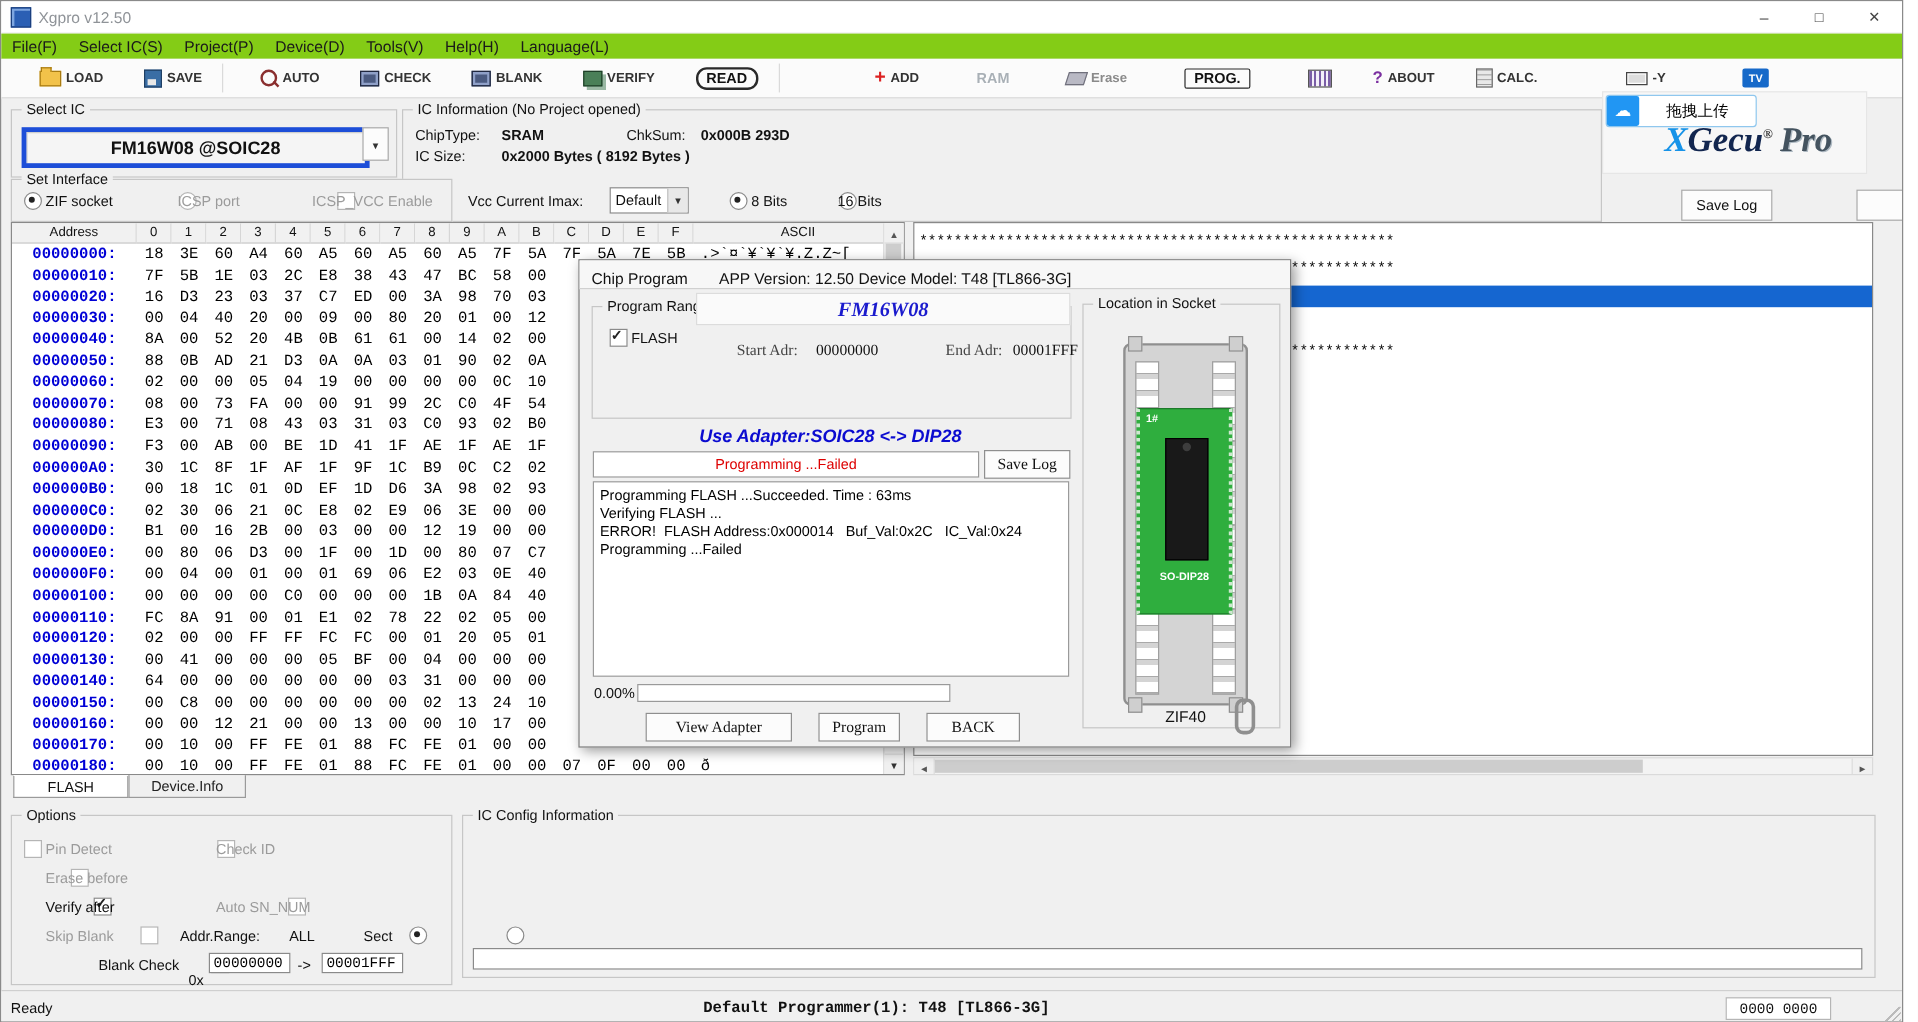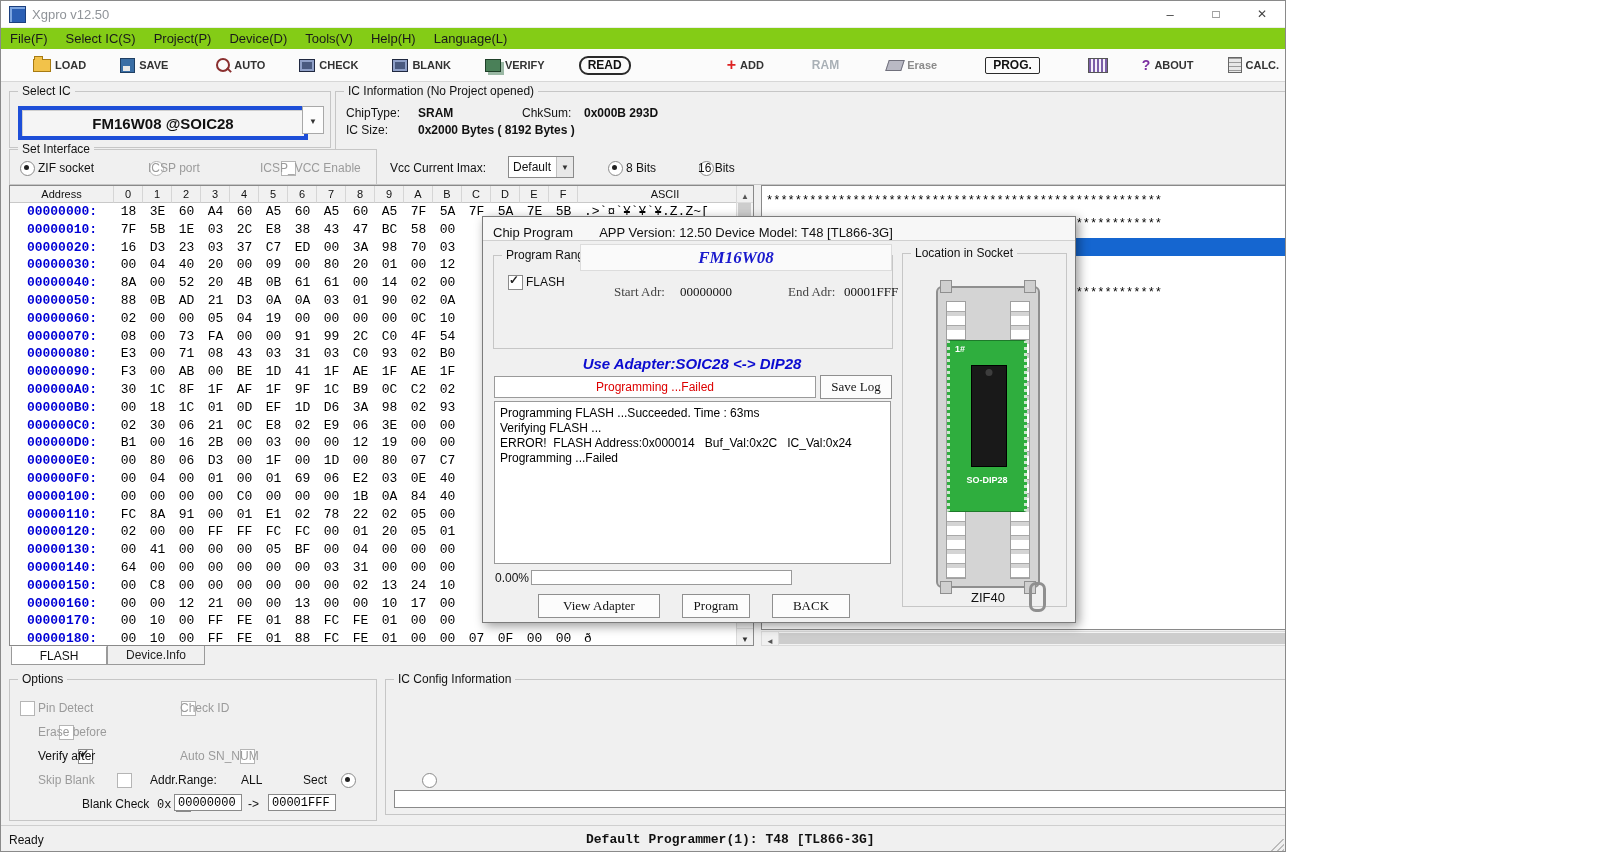--- a/index.html
+++ b/index.html
@@ -1,16 +1,16 @@
 <!DOCTYPE html>
 <html><head>
 <meta charset="utf-8">
 <style>
   html,body{margin:0;padding:0;background:#fff;}
-  #screen{position:relative;width:1286px;height:852px;background:#f0f0f0;overflow:hidden;
+  #screen{position:relative;width:1586px;height:852px;background:#f0f0f0;overflow:hidden;
           font-family:"Liberation Sans",sans-serif;color:#111;box-sizing:border-box;border:1px solid #8a8a8a;}
   .abs{position:absolute;}
   
   #titlebar{position:absolute;left:0;top:0;width:100%;height:26px;background:#ffffff;border-bottom:1px solid #ececec;display:flex;align-items:center;}
   #appicon{width:15px;height:15px;margin:0 6px 0 8px;background:#2b5fb4;border:1px solid #1b3f7e;box-shadow:inset 2px 2px 0 #7ea6e0;}
   #apptitle{font-size:13px;color:#8f9398;}
   .wbtns{margin-left:auto;display:flex;height:100%;}
   .wbtn{width:46px;height:100%;display:flex;align-items:center;justify-content:center;font-size:13px;color:#444;}
   .glyph-min::before{content:"–";} .glyph-max::before{content:"□";font-size:12px;} .glyph-close::before{content:"✕";font-size:12px;}
   
@@ -831,21 +831,21 @@
     <span class="abs lbl dis" style="left:170px;top:69px;">Auto SN_NUM</span>
     <span class="cb dis abs" style="left:10px;top:92px;"></span>
     <span class="abs lbl dis" style="left:28px;top:93px;">Skip Blank</span>
     <span class="abs lbl" style="left:140px;top:93px;">Addr.Range:</span>
     <span class="rd sel abs" style="left:214px;top:92px;"></span>
     <span class="abs lbl" style="left:231px;top:93px;">ALL</span>
     <span class="rd abs" style="left:276px;top:92px;"></span>
     <span class="abs lbl" style="left:293px;top:93px;">Sect</span>
     <span class="cb abs" style="left:10px;top:116px;"></span>
     <span class="abs lbl" style="left:28px;top:117px;margin-left:44px;">Blank Check</span>
-    <span class="abs lbl" style="left:147px;top:118px;font-family:Liberation Mono, monospace;">0x</span>
+    <span class="abs lbl" style="left:147px;top:130px;">0x</span>
     <input class="edit abs" style="left: 164px; top: 114px; width: 68px; height: 17px;" value="00000000">
     <span class="abs lbl" style="left:238px;top:117px;">-&gt;</span>
     <input class="edit abs" style="left: 258px; top: 114px; width: 68px; height: 17px;" value="00001FFF">
   </div>
 
   <div class="group" style="left:384px;top:678px;width:1176px;height:134px;">
     <span class="glabel">IC Config Information</span>
     <div class="edit abs" style="left:8px;top:110px;width:1158px;height:18px;"></div>
   </div>
 

